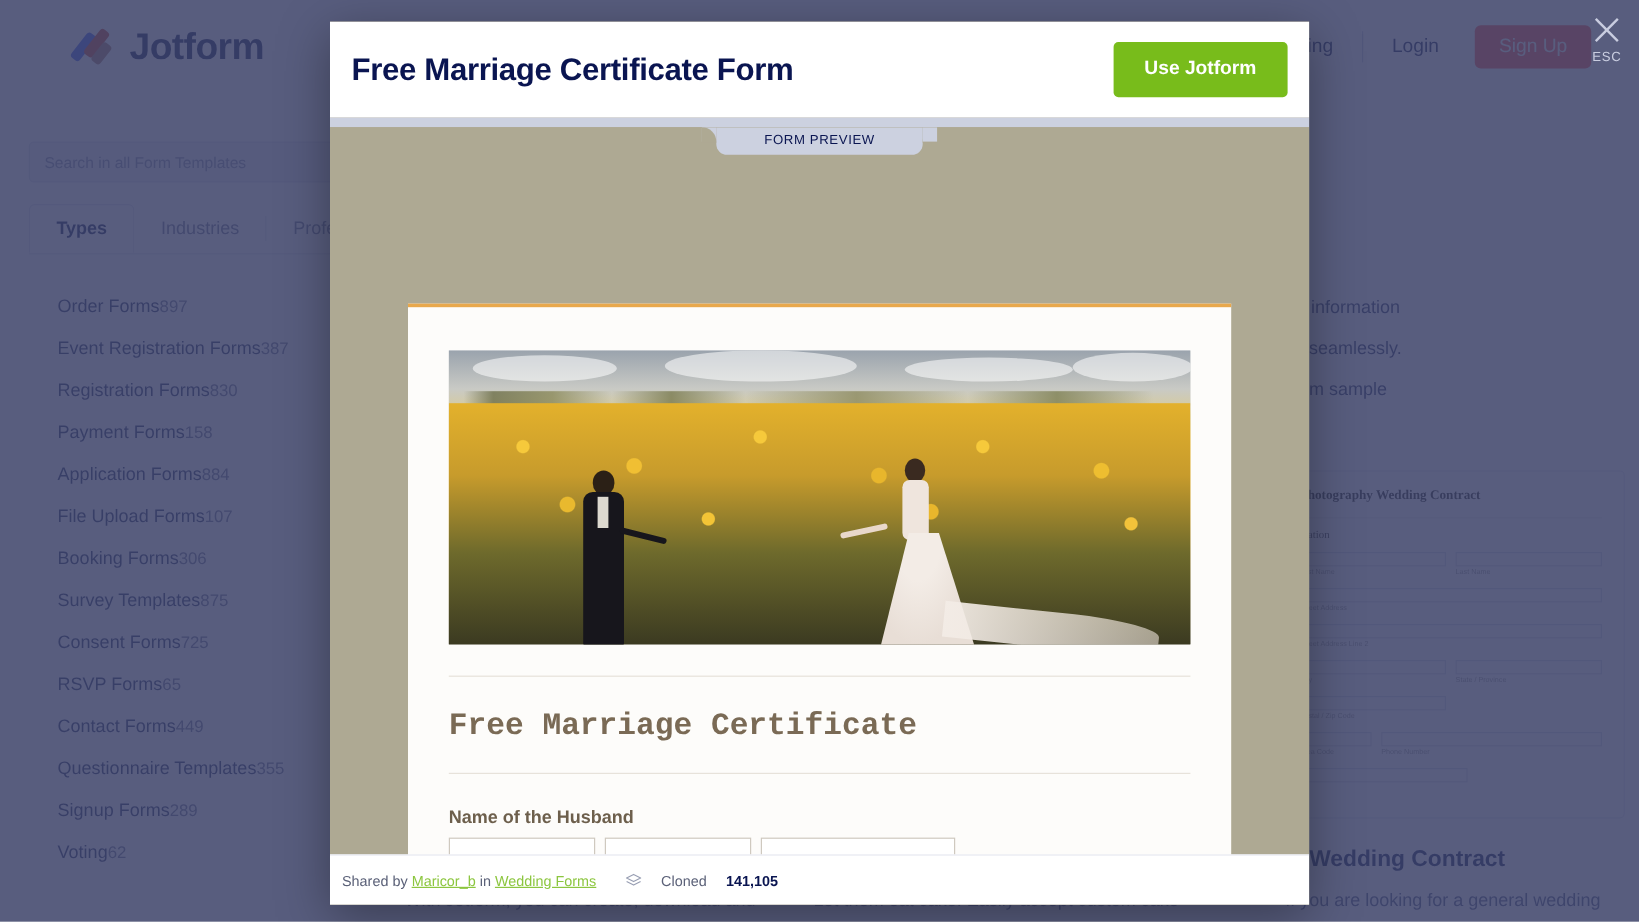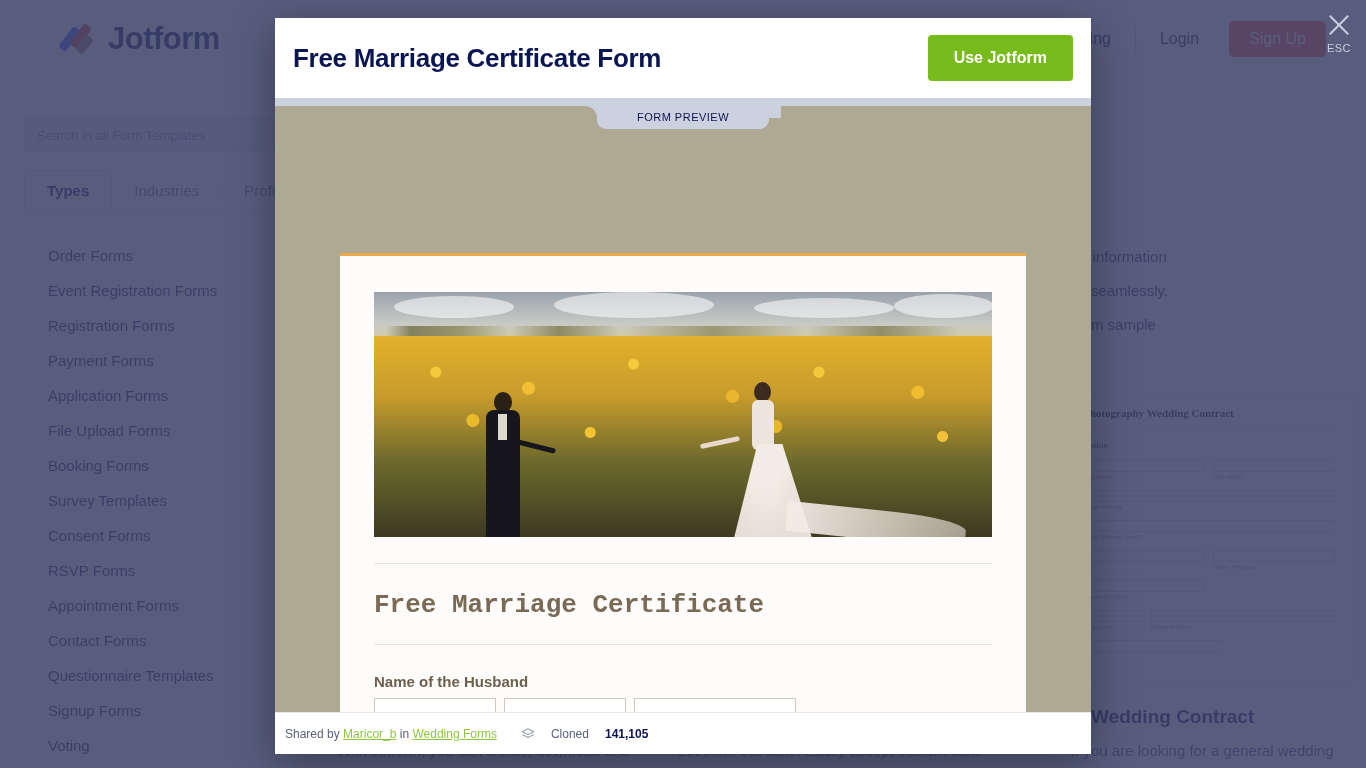--- a/index.html
+++ b/index.html
@@ -79,21 +79,21 @@
     border-radius: 5px 5px 0 0; background: #fff;
   }
   .tab-div { width: 1px; background: #dfe2ee; margin: 10px 0; }
 
   
   .bg-list {
     position: absolute; top: 238px; left: 24px; width: 300px;
     font-size: 15px;
   }
   .bg-list-row {
-    display: flex; justify-content: space-between;
+    display: flex; 
     padding: 9px 24px 9px 24px; color: #1f2a5e;
   }
   .bg-list-row .cnt { color: #6b7192; font-size: 14px; }
 
   
   .bg-desc {
     position: absolute; top: 240px; left: 960px; width: 390px;
     font-size: 15px; line-height: 34px; color: #1f2a5e;
   }
   .bg-card {
@@ -355,24 +355,20 @@
           <span>Survey Templates</span>
           <span class="cnt">875</span>
         </div>
         <div class="bg-list-row">
           <span>Consent Forms</span>
           <span class="cnt">725</span>
         </div>
         <div class="bg-list-row">
           <span>RSVP Forms</span>
           <span class="cnt">65</span>
-        </div>
-        <div class="bg-list-row">
-          <span>Appointment Forms</span>
-          <span class="cnt">240</span>
         </div>
         <div class="bg-list-row">
           <span>Contact Forms</span>
           <span class="cnt">449</span>
         </div>
         <div class="bg-list-row">
           <span>Questionnaire Templates</span>
           <span class="cnt">355</span>
         </div>
         <div class="bg-list-row">

